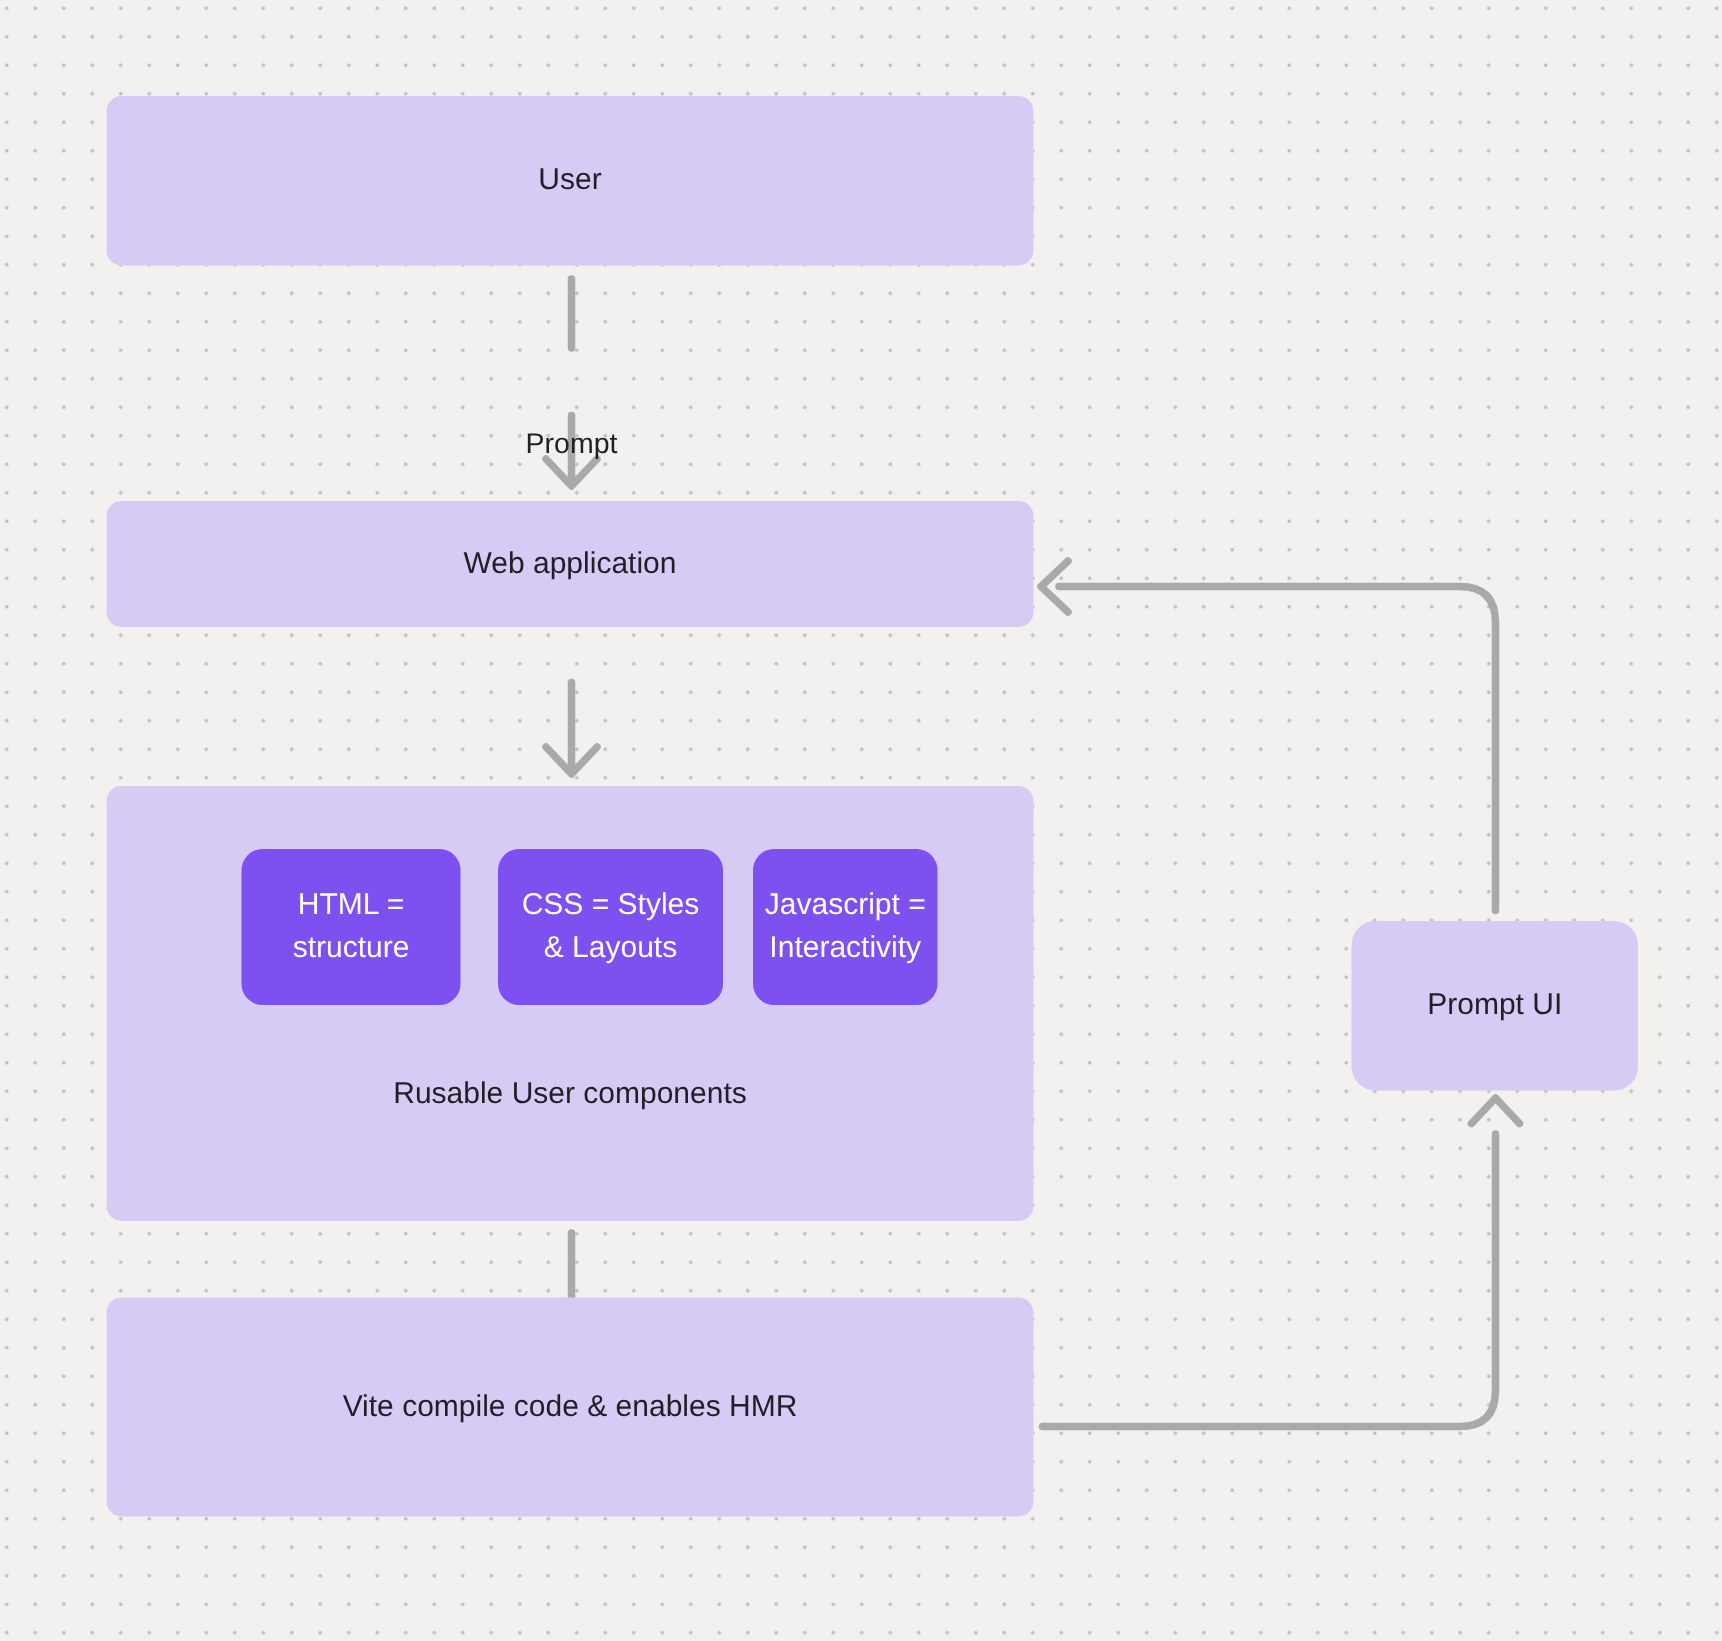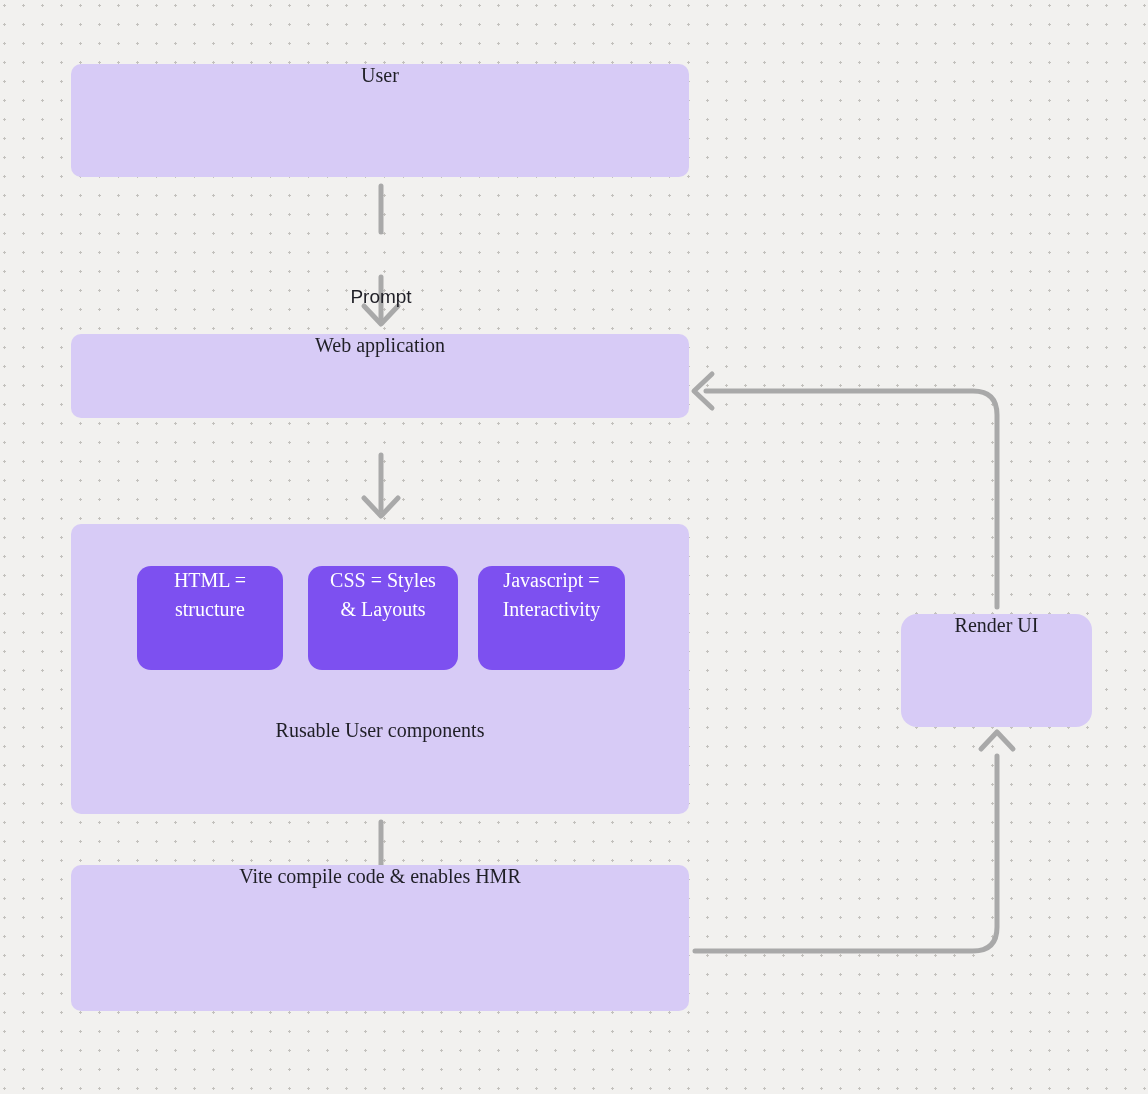--- a/index.html
+++ b/index.html
@@ -25,38 +25,39 @@
   .connectors path {
     fill: none;
     stroke: var(--arrow, #a9a9a9);
     stroke-width: 5;
     stroke-linecap: round;
     stroke-linejoin: round;
   }
   .node {
     position: absolute;
     display: flex;
+    align-items: center;
     justify-content: center;
     text-align: center;
     box-sizing: border-box;
-    font-family: Liberation Serif, serif;
   }
   .node-light {
     background: var(--box-light, #d7cbf6);
     color: var(--text-dark, #1f1f26);
     border-radius: 10px;
     font-size: 20px;
   }
   .node-dark {
     background: var(--box-dark, #7d50f0);
     color: var(--text-light, #ffffff);
     border-radius: 14px;
     font-size: 20px;
     line-height: 1.45;
     white-space: pre-line;
+    margin-left: 24px;
   }
   .container-caption {
     position: absolute;
     left: 0;
     top: 206px;
     width: 100%;
     transform: translateY(-50%);
     text-align: center;
     font-size: 20px;
     color: var(--text-dark, #1f1f26);
@@ -106,28 +107,28 @@
 
   <div class="node node-light" style="left:71px; top:524px; width:618px; height:290px; border-radius:10px;">
     <div class="node node-dark" style="left:66px; top:42px; width:146px; height:104px;">
       <span>HTML =
 structure</span>
     </div>
     <div class="node node-dark" style="left:237px; top:42px; width:150px; height:104px;">
       <span>CSS = Styles
 &amp; Layouts</span>
     </div>
-    <div class="node node-dark" style="left:407px; top:42px; width:147px; height:104px;">
+    <div class="node node-dark" style="left:407px; top:42px; width:123px; height:104px;">
       <span>Javascript =
 Interactivity</span>
     </div>
     <div class="container-caption">Rusable User components</div>
   </div>
 
   <div class="node node-light" style="left:71px; top:865px; width:618px; height:146px;">
     <span>Vite compile code &amp; enables HMR</span>
   </div>
 
   <div class="node node-light" style="left:901px; top:614px; width:191px; height:113px; border-radius:16px;">
-    <span>Render UI</span>
+    <span>Prompt UI</span>
   </div>
 
 </div>
 
 </body></html>

